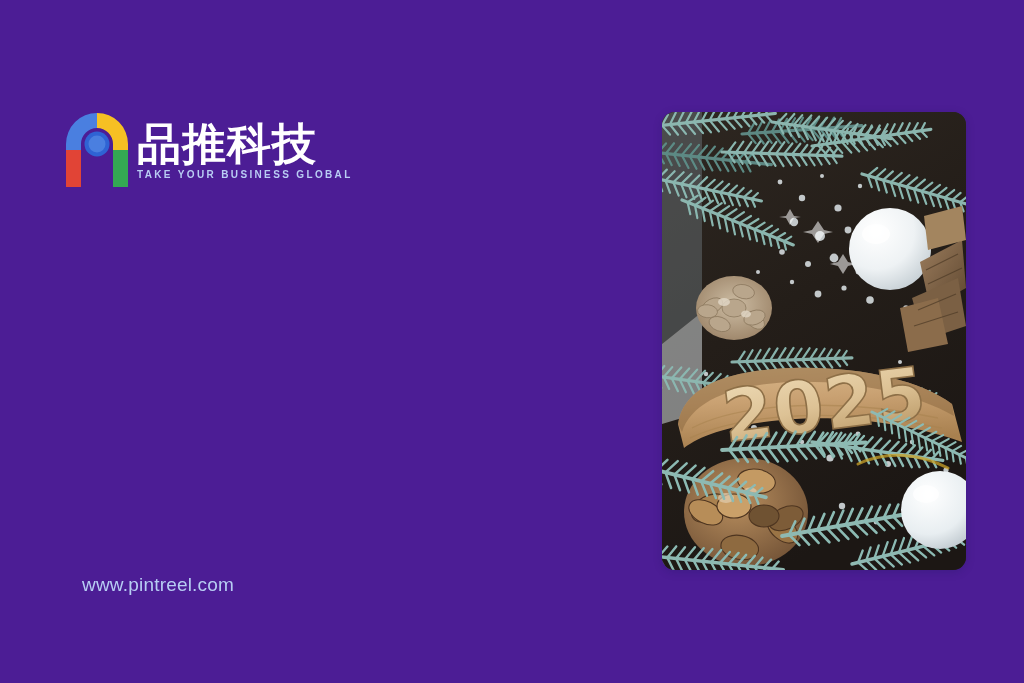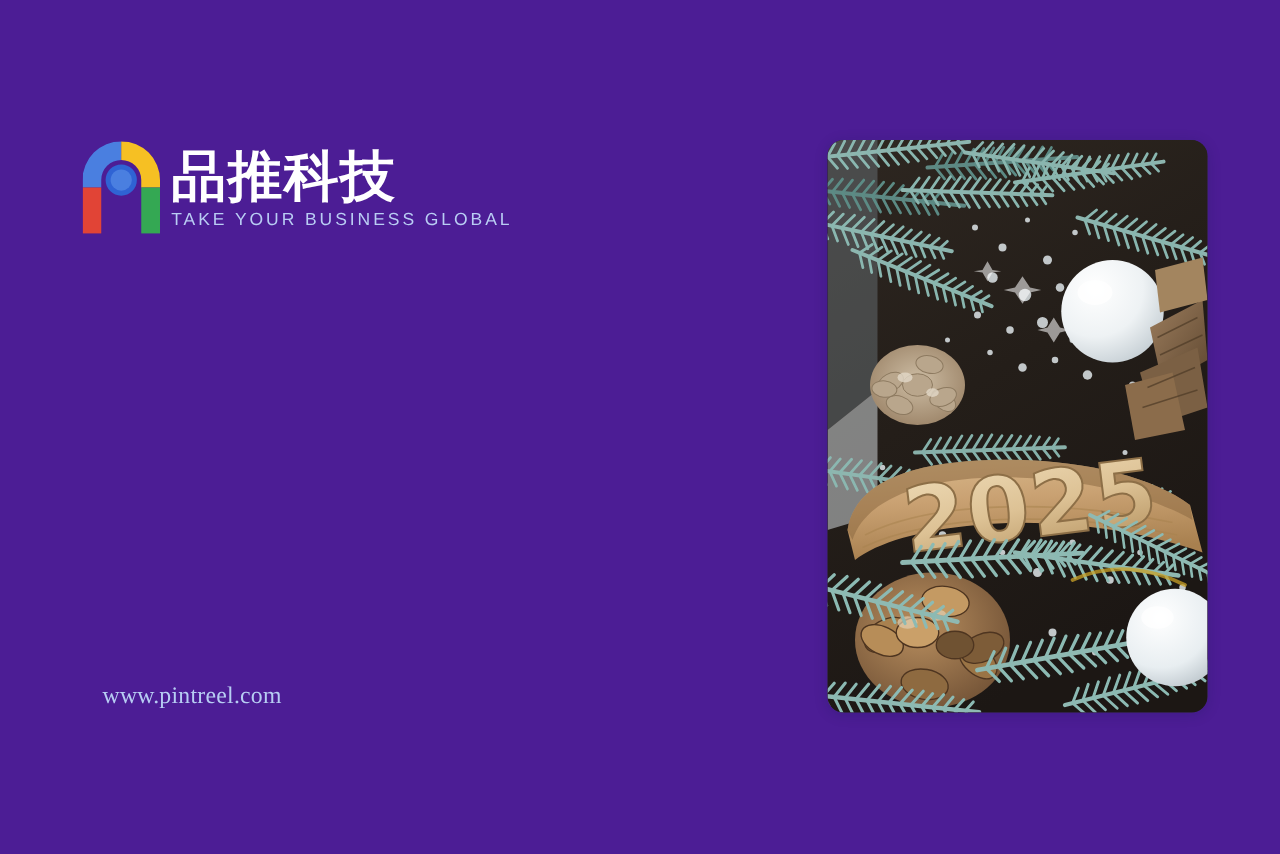--- a/index.html
+++ b/index.html
@@ -48,26 +48,26 @@
     font-size: 44px;
     line-height: 1.02;
     font-weight: 700;
     color: #ffffff;
     letter-spacing: 1px;
     white-space: nowrap;
     font-family: "DejaVu Sans", "Liberation Sans", sans-serif;
   }
   .brand-tagline {
     margin-top: 4px;
-    font-size: 14px;
+    font-size: 10px;
     line-height: 1;
     letter-spacing: 2.35px;
     color: #b9cdf4;
     white-space: nowrap;
-    font-weight: 400;
+    font-weight: 700;
     font-family: "Liberation Sans", sans-serif;
   }
 
   
   .headline {
     position: absolute;
     left: 64px;
     top: 340px;
     width: 560px;
     color: #ffffff;
@@ -82,26 +82,26 @@
   }
   .headline .hl-cn {
     font-weight: 700;
     letter-spacing: 0px;
   }
 
   
   .site-url {
     position: absolute;
     left: 82px;
-    top: 547px;
+    top: 575px;
     font-size: 19px;
     line-height: 1;
     color: #b7cdf3;
     letter-spacing: 0.2px;
-    font-family: Liberation Serif, serif;
+    font-family: Liberation Sans, sans-serif;
     white-space: nowrap;
   }
 
   
   .photo-card {
     position: absolute;
     left: 662px;
     top: 112px;
     width: 304px;
     height: 458px;

